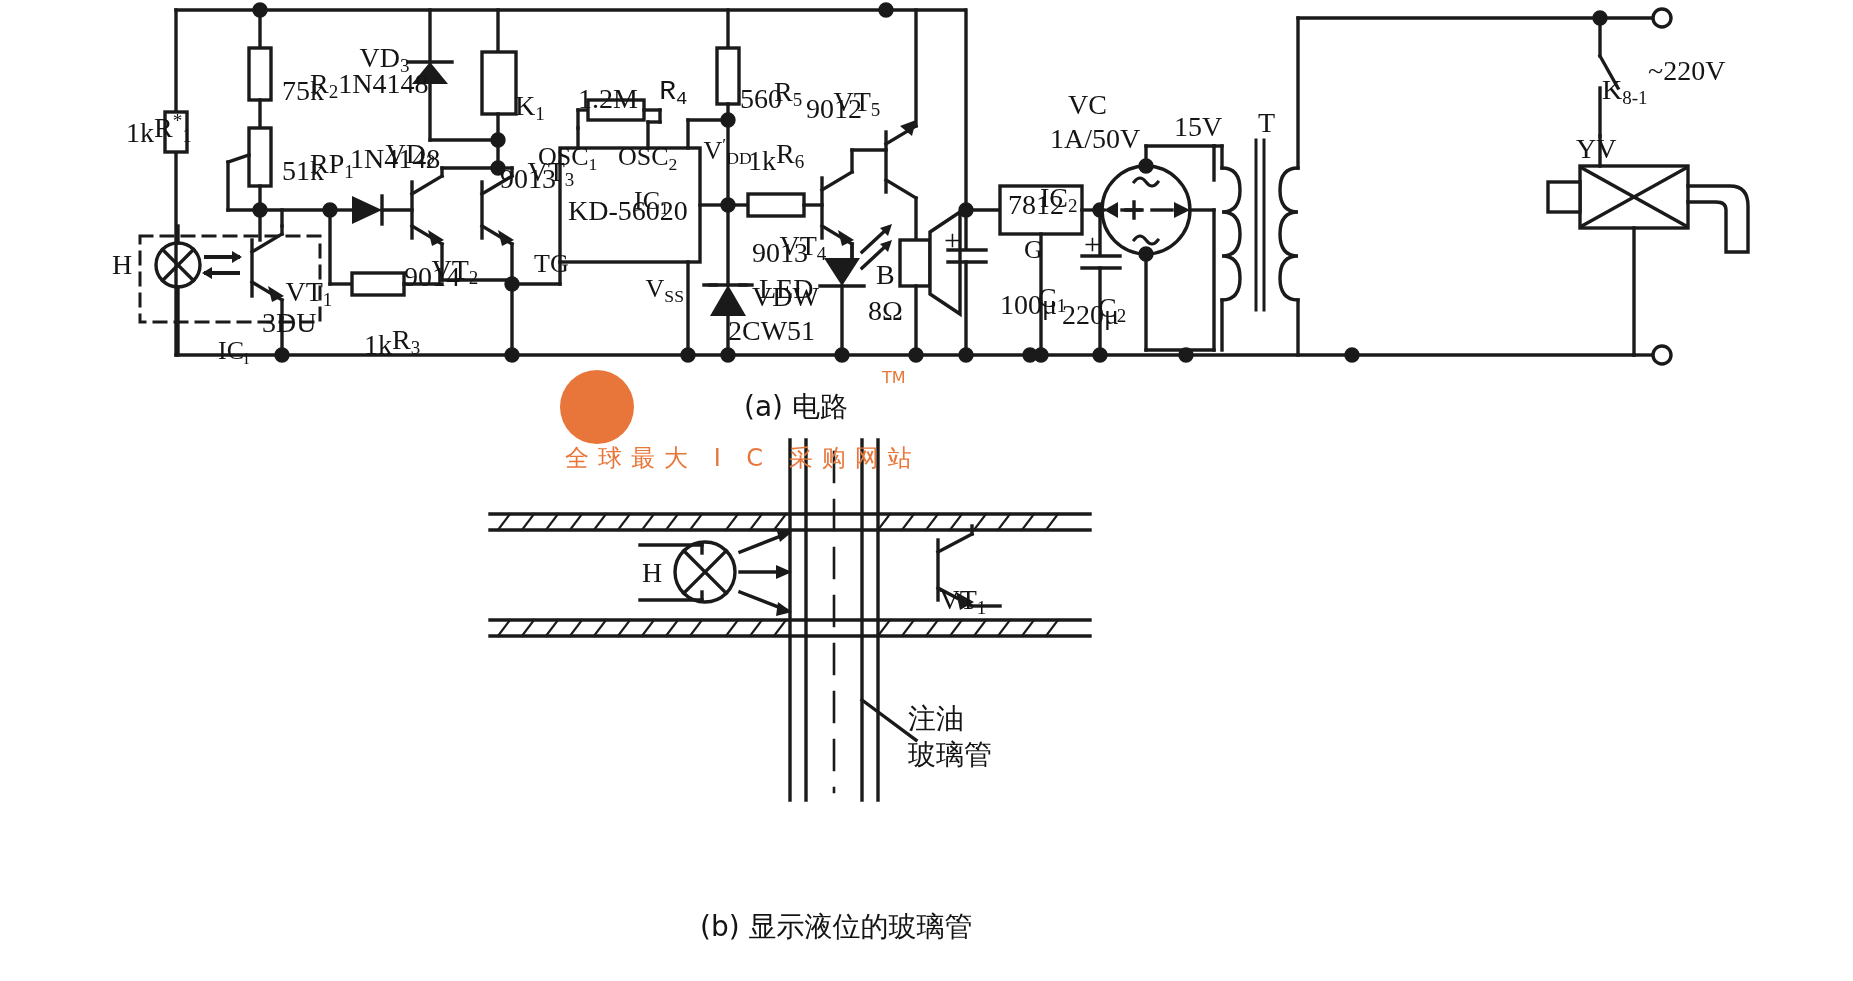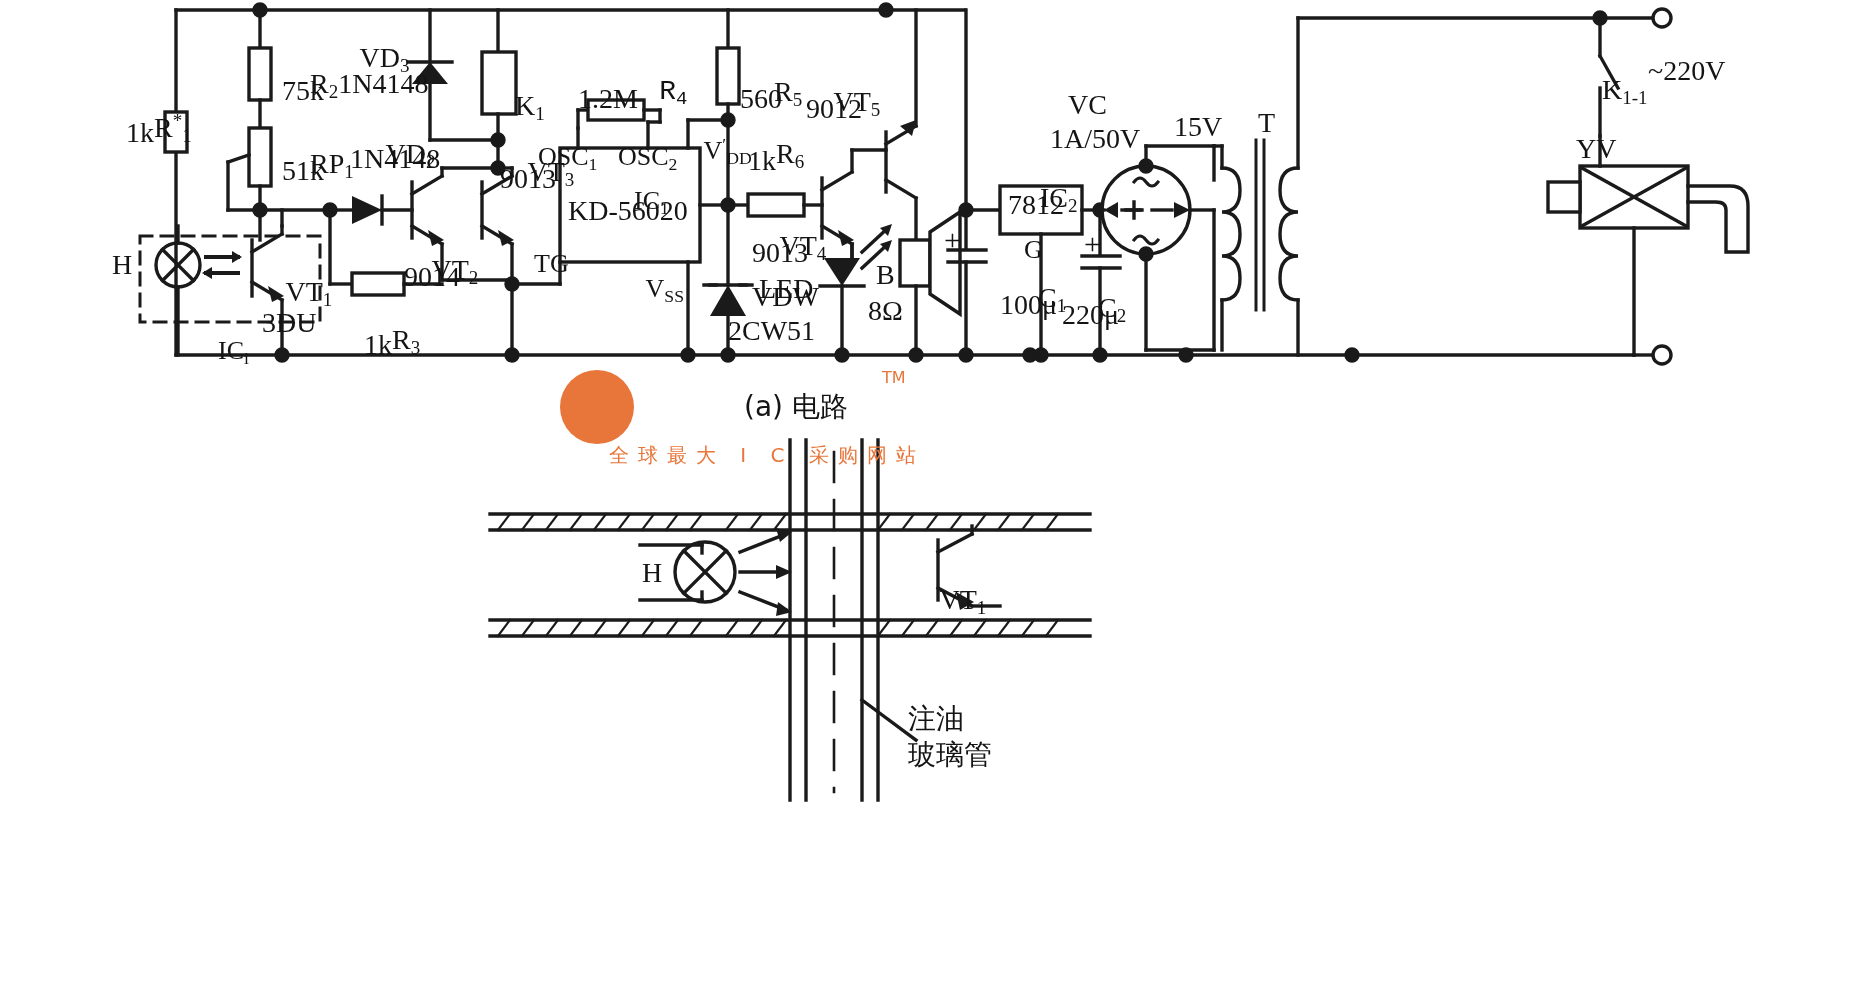--- a/index.html
+++ b/index.html
@@ -16,22 +16,22 @@
   .sup{font-size:0.68em;vertical-align:0.5em;}
   .cn{font-family:"DejaVu Sans",sans-serif;}
   #wm-logo{position:absolute;left:560px;top:370px;width:74px;height:74px;
       border-radius:50%;background:#e8763a;}
   #wm-main{position:absolute;left:645px;top:368px;font-size:62px;font-weight:bold;
       color:#e8763a;font-family:"DejaVu Sans",sans-serif;letter-spacing:2px;}
   #wm-url{position:absolute;left:905px;top:408px;font-size:30px;font-weight:bold;
       color:#e8763a;font-family:"DejaVu Sans",sans-serif;letter-spacing:1px;}
   #wm-tm{position:absolute;left:882px;top:368px;font-size:16px;color:#e8763a;
       font-family:"DejaVu Sans",sans-serif;}
-  #wm-sub{position:absolute;left:565px;top:442px;font-size:20px;color:#e8763a;
-      font-family:"DejaVu Sans",sans-serif;letter-spacing:9px;margin-left:44px;}
+  #wm-sub{position:absolute;left:565px;top:442px;font-size:24px;color:#e8763a;
+      font-family:"DejaVu Sans",sans-serif;letter-spacing:9px;}
 </style>
 </head>
 <body>
 
 <div id="stage">
 
   <svg class="layer" viewBox="0 0 1853 981" xmlns="http://www.w3.org/2000/svg">
     <defs>
       <g id="dot">
           <circle r="6" fill="#1a1a1a"></circle>
@@ -489,32 +489,33 @@
   <div class="lbl s28" style="left:1008px;top:190px;">7812</div>
   <div class="lbl s26" style="left:1024px;top:236px;">G</div>
 
   <div class="lbl s28" style="left:1068px;top:90px;">VC</div>
   <div class="lbl s28" style="left:1050px;top:124px;">1A/50V</div>
 
   <div class="lbl s28" style="left:1258px;top:108px;">T</div>
   <div class="lbl s28" style="left:1174px;top:112px;">15V</div>
 
   <div class="lbl s28" style="left:1574px;top:46px;">
-    <span>K</span><span class="sub">1-1</span>
+    <span>K</span><span class="sub">8-1</span>
   </div>
   <div class="lbl s28" style="left:1648px;top:56px;">~220V</div>
   <div class="lbl s28" style="left:1576px;top:134px;">YV</div>
 
   <div class="lbl s28 cn" style="left:744px;top:392px;">(a) 电路</div>
 
   <div id="wm-logo"></div>
   <div id="wm-tm">TM</div>
   <div id="wm-sub">全球最大 I C 采购网站</div>
 
   <div class="lbl s28" style="left:642px;top:558px;">H</div>
   <div class="lbl s28" style="left:912px;top:556px;">
     <span>VT</span><span class="sub">1</span>
   </div>
   <div class="lbl s28 cn" style="left:908px;top:704px;">注油</div>
   <div class="lbl s28 cn" style="left:908px;top:740px;">玻璃管</div>
 
+  <div class="lbl s28 cn" style="left:700px;top:912px;">(b) 显示液位的玻璃管</div>
 
 </div>
 
 </body></html>

